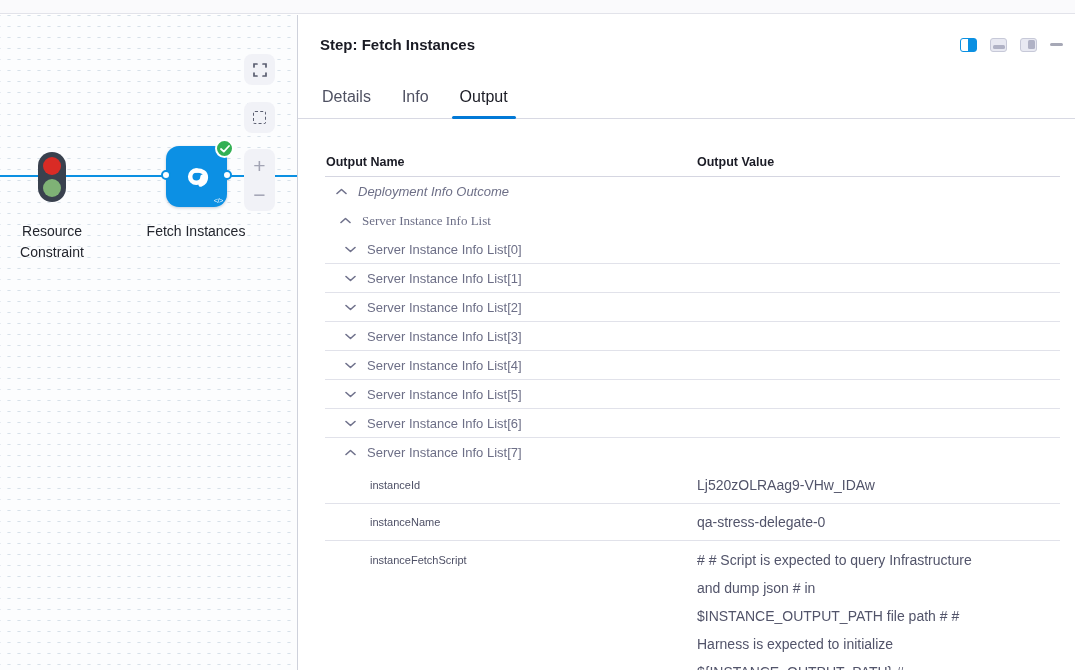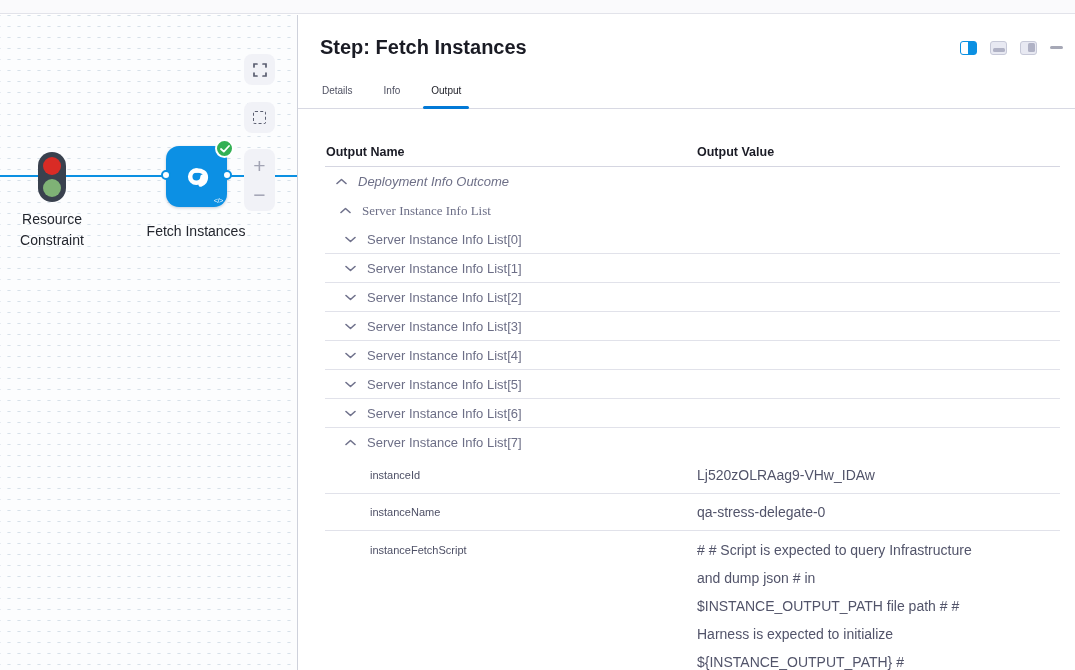--- a/index.html
+++ b/index.html
@@ -26,51 +26,51 @@
                background:#0c90e4; border-radius:13px; box-shadow:0 1px 3px rgba(20,60,110,.25); }
   .port { position:absolute; width:10px; height:10px; border-radius:50%;
           background:#fff; border:2px solid #0b90e2; top:24px; }
   .port.left { left:-5px; } .port.right { right:-5px; }
   .node-glyph { position:absolute; left:14px; top:14px; }
   .code-glyph { position:absolute; right:4px; bottom:2px; color:#fff; font-size:7.5px; opacity:.9; letter-spacing:-0.5px; }
   .badge { position:absolute; top:-7px; right:-7px; width:19px; height:19px; border-radius:50%;
            background:#33b054; border:2px solid #fff; display:flex; align-items:center; justify-content:center; }
 
   .node-label { position:absolute; text-align:center; font-size:14px; color:#23262e; line-height:21px; }
-  .label-rc { left:1px; top:194px; width:102px; }
+  .label-rc { left:1px; top:206px; width:102px; }
   .label-fi { left:136px; top:206px; width:120px; }
 
   
   .ctl { position:absolute; left:244px; width:31px; background:#f1f2f7; border-radius:8px;
          display:flex; align-items:center; justify-content:center; color:#5a5e70; }
   .ctl-expand { top:39px; height:31px; }
   .ctl-marquee { top:87px; height:31px; }
   .ctl-zoom { top:134px; height:62px; flex-direction:column; justify-content:space-between; padding:2px 0; }
   .marquee-box { width:13px; height:13px; border:1.5px dashed #5a5e70; border-radius:2px; }
   .zoom-btn { width:31px; height:29px; display:flex; align-items:center; justify-content:center;
               font-size:21px; font-weight:400; color:#a2a4b4; line-height:1; cursor:pointer; }
 
   
   .panel { position:absolute; left:298px; top:15px; width:777px; height:655px; background:#fff; }
   .panel-header { display:flex; justify-content:space-between; align-items:center;
                   padding:21px 12px 0 22px; }
-  .panel-title { font-size:20px; font-weight:700; color:#1a1b24; }
+  .panel-title { font-size:15px; font-weight:700; color:#1a1b24; }
   .header-icons { display:flex; align-items:center; gap:13px; }
   .lay-icon { width:17px; height:14px; border-radius:3px; position:relative; cursor:pointer; }
   .lay-split { border:1.5px solid #0b90e2; background:linear-gradient(to right, #fff 50%, #0b90e2 50%); }
   .lay-bottom { background:#e8e9f2; border:1px solid #c7c9d8; }
   .lay-bottom::after { content:""; position:absolute; left:1.5px; right:1.5px; bottom:1.5px; height:4.5px;
                        background:#b0b2c5; border-radius:1.5px; }
   .lay-right { background:#e8e9f2; border:1px solid #c7c9d8; }
   .lay-right::after { content:""; position:absolute; right:1.5px; top:1.5px; bottom:1.5px; width:7px;
                       background:#b0b2c5; border-radius:1.5px; }
   .min-icon { width:13px; height:3px; background:#a6a8b6; border-radius:2px; cursor:pointer; }
 
   .tabs { display:flex; gap:27px; margin-top:26px; padding-left:22px; border-bottom:1px solid #d8d9e3; }
-  .tab { font-size:10px; color:#4f5162; padding:0 2px 12px 2px; position:relative; cursor:pointer; }
+  .tab { font-size:16px; color:#4f5162; padding:0 2px 12px 2px; position:relative; cursor:pointer;margin-top:9px; }
   .tab.active { color:#1a1b24; font-weight:400; }
   .tab.active::after { content:""; position:absolute; left:-6px; right:-6px; bottom:-1px; height:3px;
                        background:#0279d6; border-radius:3px; }
 
   .out-table { margin:28px 15px 0 27px; }
   .t-head { display:flex; height:30px; align-items:center; border-bottom:1px solid #d5d6e1; }
   .t-head span { font-size:12.5px; font-weight:700; color:#1b1c26; }
   .t-head .c1 { width:372px; padding-left:1px; }
 
   .tree-row { display:flex; align-items:center; height:29px; cursor:pointer; }

